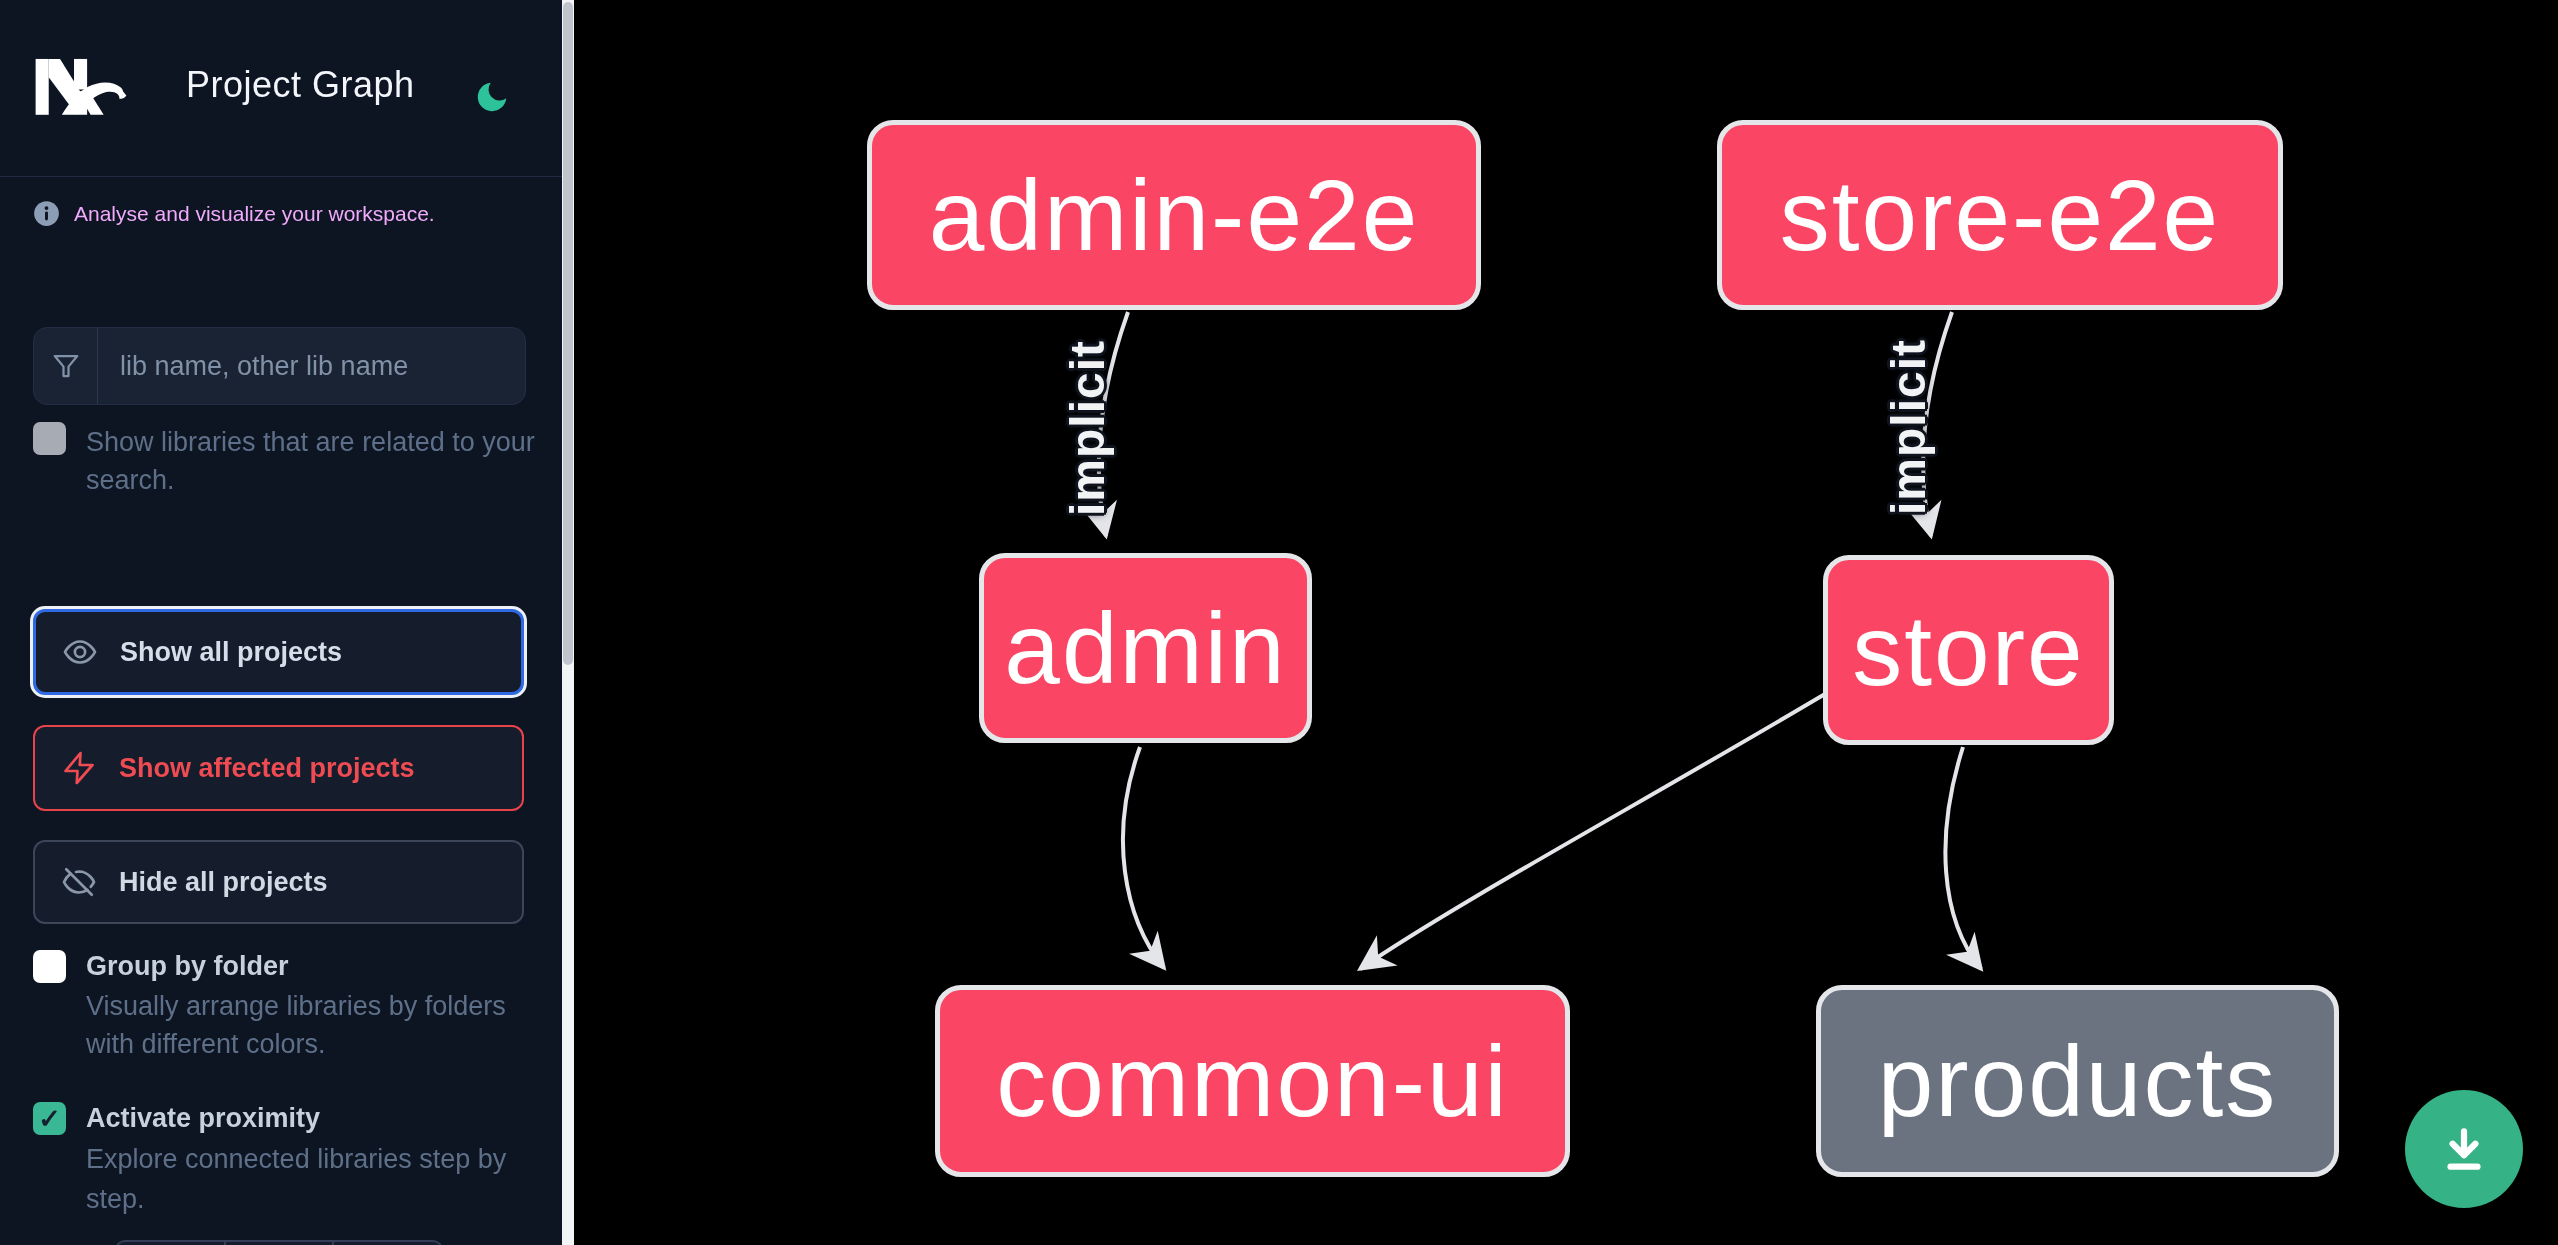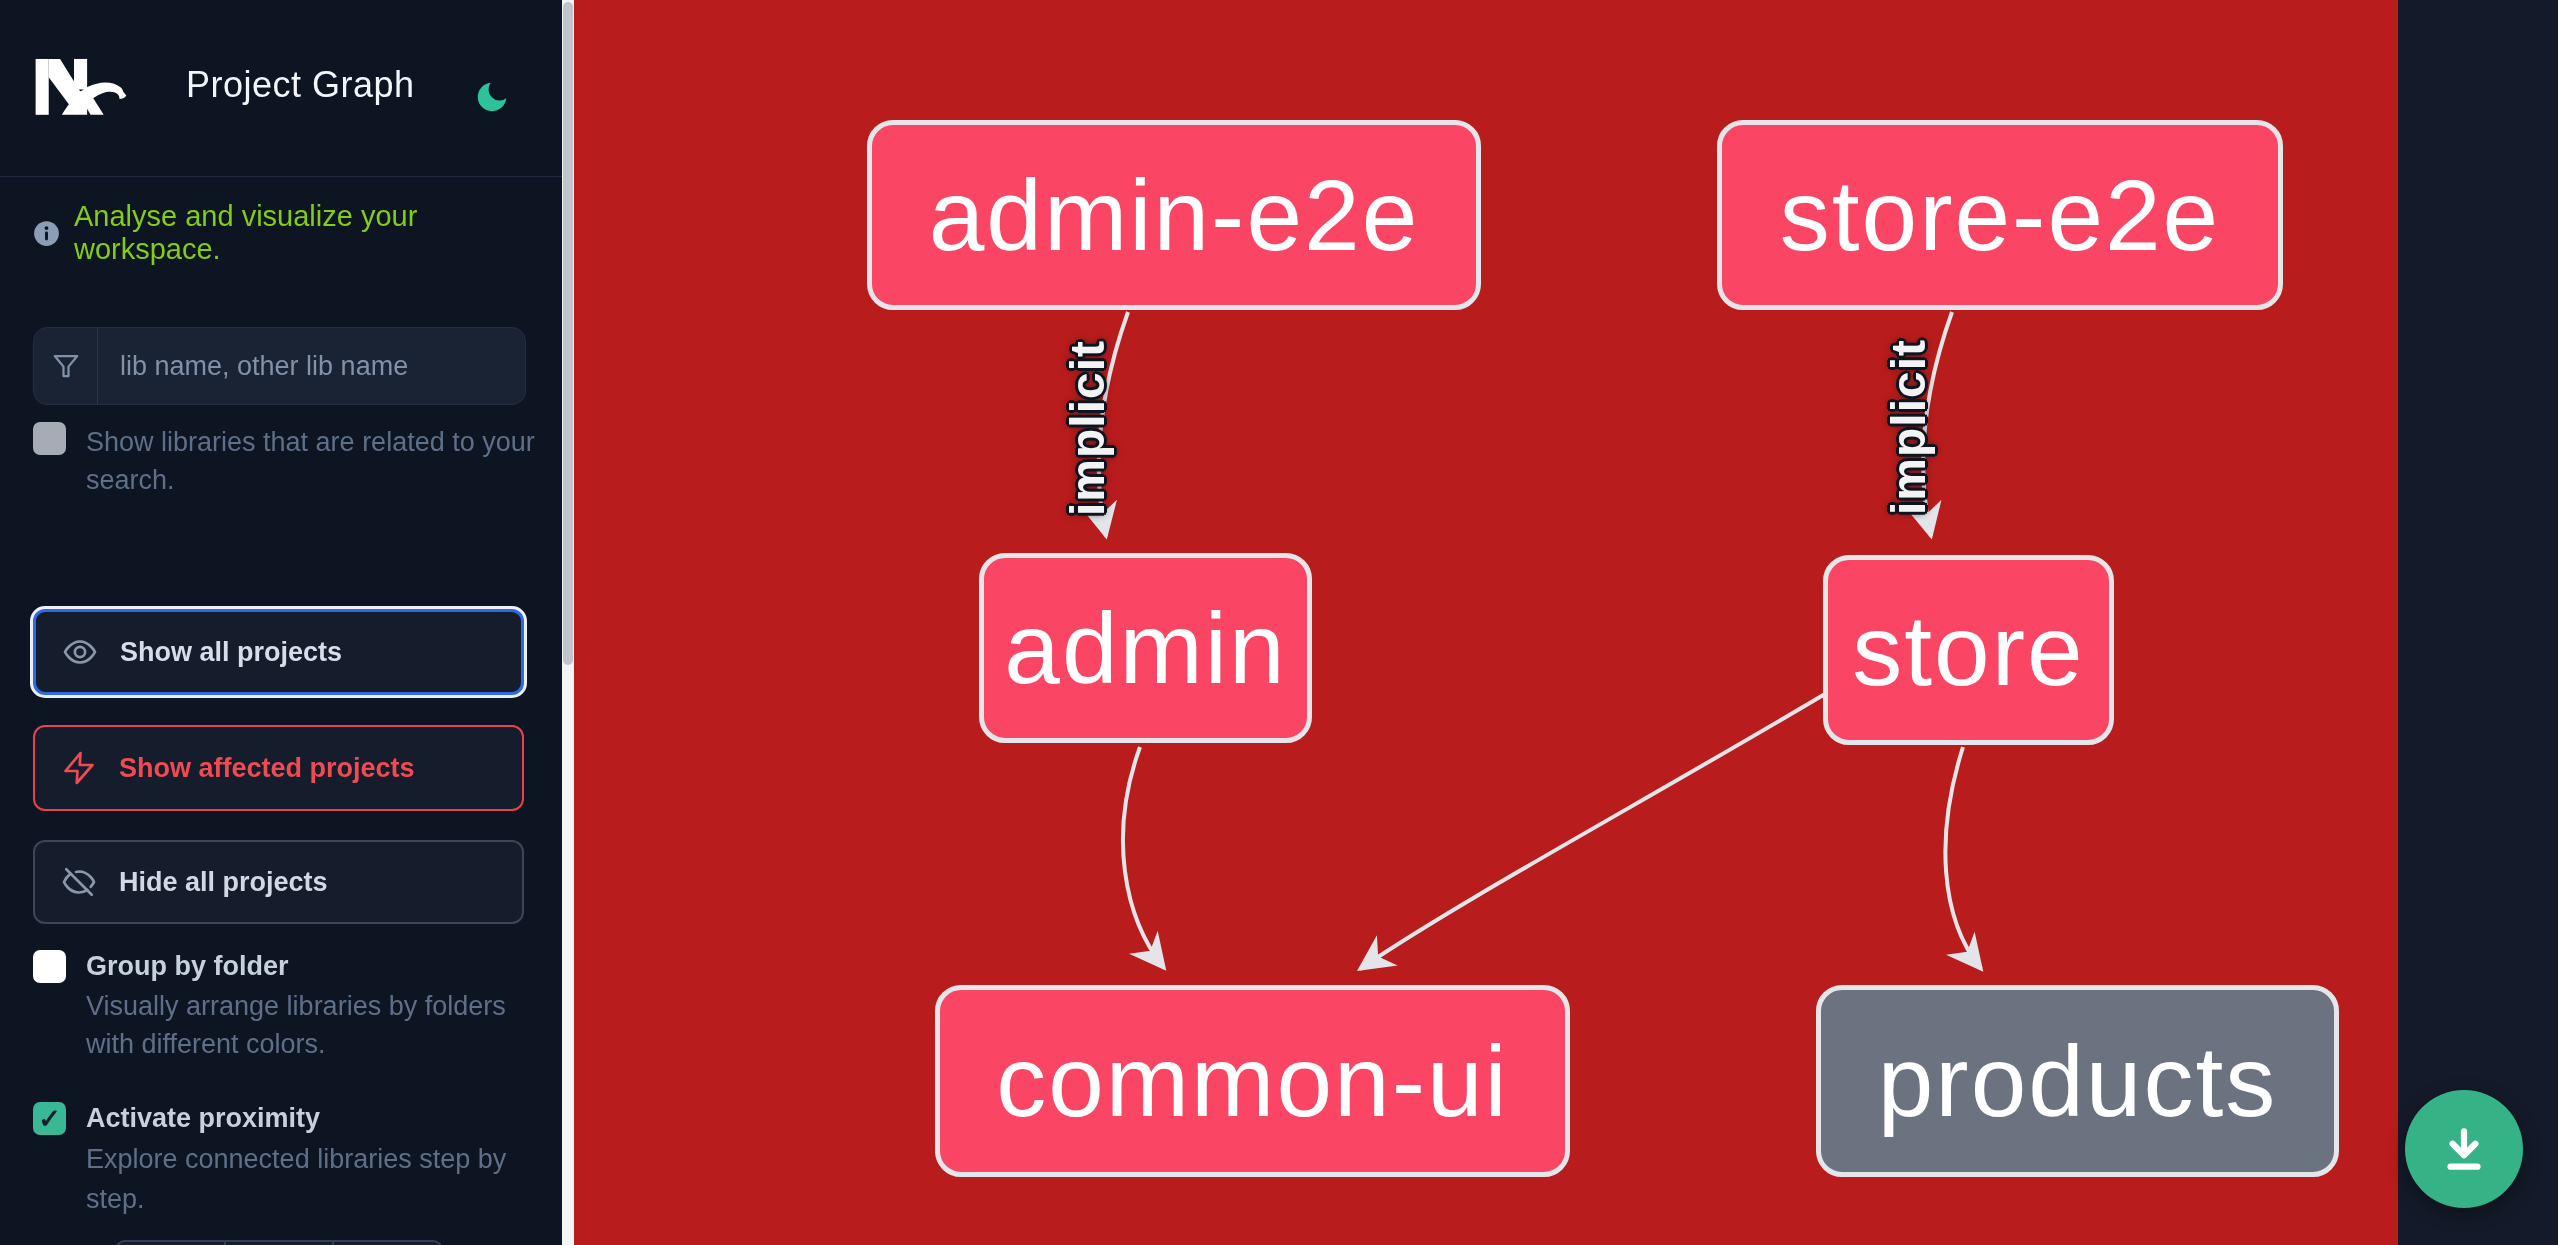--- a/index.html
+++ b/index.html
@@ -12,21 +12,21 @@
 
   
   .sidebar{position:absolute;left:0;top:0;width:562px;height:1245px;background:#0d1422;}
   .sb-header{position:absolute;left:0;top:0;width:562px;height:176px;border-bottom:1px solid #202b40;}
   .logo{position:absolute;left:33px;top:54px;width:96px;height:64px;}
   .app-title{position:absolute;left:186px;top:64px;font-size:36px;font-weight:400;color:#f2f5f9;letter-spacing:.5px;}
   .moon-btn{position:absolute;left:470px;top:76px;width:44px;height:44px;cursor:pointer;background:none;border:none;padding:0;}
 
   .tagline-row{position:absolute;left:33px;top:200px;display:flex;align-items:center;gap:14px;}
   .tagline-row svg{flex:0 0 auto;}
-  .tagline{font-size:29px;color:#84cc16;}
+  .tagline{font-size:21px;color:#f0abfc;}
 
   .search{position:absolute;left:33px;top:327px;width:491px;height:76px;background:#1a2333;
     border:1px solid #232e44;border-radius:14px;display:flex;align-items:stretch;overflow:hidden;}
   .search .icon-cell{width:63px;display:flex;align-items:center;justify-content:center;border-right:1px solid #2a3650;color:#8191a8;}
   .search input{flex:1;background:transparent;border:none;outline:none;color:#cdd6e3;
     font-size:27px;padding:0 22px;font-family:"Liberation Sans",sans-serif;}
   .search input::placeholder{color:#8191a8;opacity:1;}
 
   .toggle{position:absolute;left:33px;width:500px;}
   .chk{position:absolute;left:0;top:2px;width:33px;height:33px;border-radius:7px;}
@@ -51,21 +51,21 @@
   .stepper{position:absolute;left:115px;top:1240px;width:328px;height:14px;background:#161e2e;
     border:2px solid #333f56;border-radius:10px 10px 0 0;box-sizing:border-box;display:flex;}
   .stepper .seg{flex:1;}
   .stepper .seg + .seg{border-left:2px solid #333f56;}
 
   
   .scrollbar{position:absolute;left:562px;top:0;width:12px;height:1245px;background:#f3f4f6;}
   .scroll-thumb{position:absolute;left:1px;top:2px;width:10px;height:663px;border-radius:5px;background:#c0c4cc;}
 
   
-  .canvas{position:absolute;left:574px;top:0;width:1824px;height:1245px;background:#b91c1c;}
+  .canvas{position:absolute;left:574px;top:0;width:1984px;height:1245px;background:#000000;}
   .edges{position:absolute;left:0;top:0;}
   .node{position:absolute;display:flex;align-items:center;justify-content:center;
     border:5px solid #e5e6e9;border-radius:26px;box-sizing:border-box;
     color:#ffffff;font-size:100px;letter-spacing:2px;cursor:pointer;white-space:nowrap;}
   .node.pink{background:#fa4564;}
   .node.gray{background:#6b7280;}
   .n-admin-e2e{left:293px;top:120px;width:614px;height:190px;}
   .n-store-e2e{left:1143px;top:120px;width:566px;height:190px;}
   .n-admin{left:405px;top:553px;width:333px;height:190px;}
   .n-store{left:1249px;top:555px;width:291px;height:190px;}

